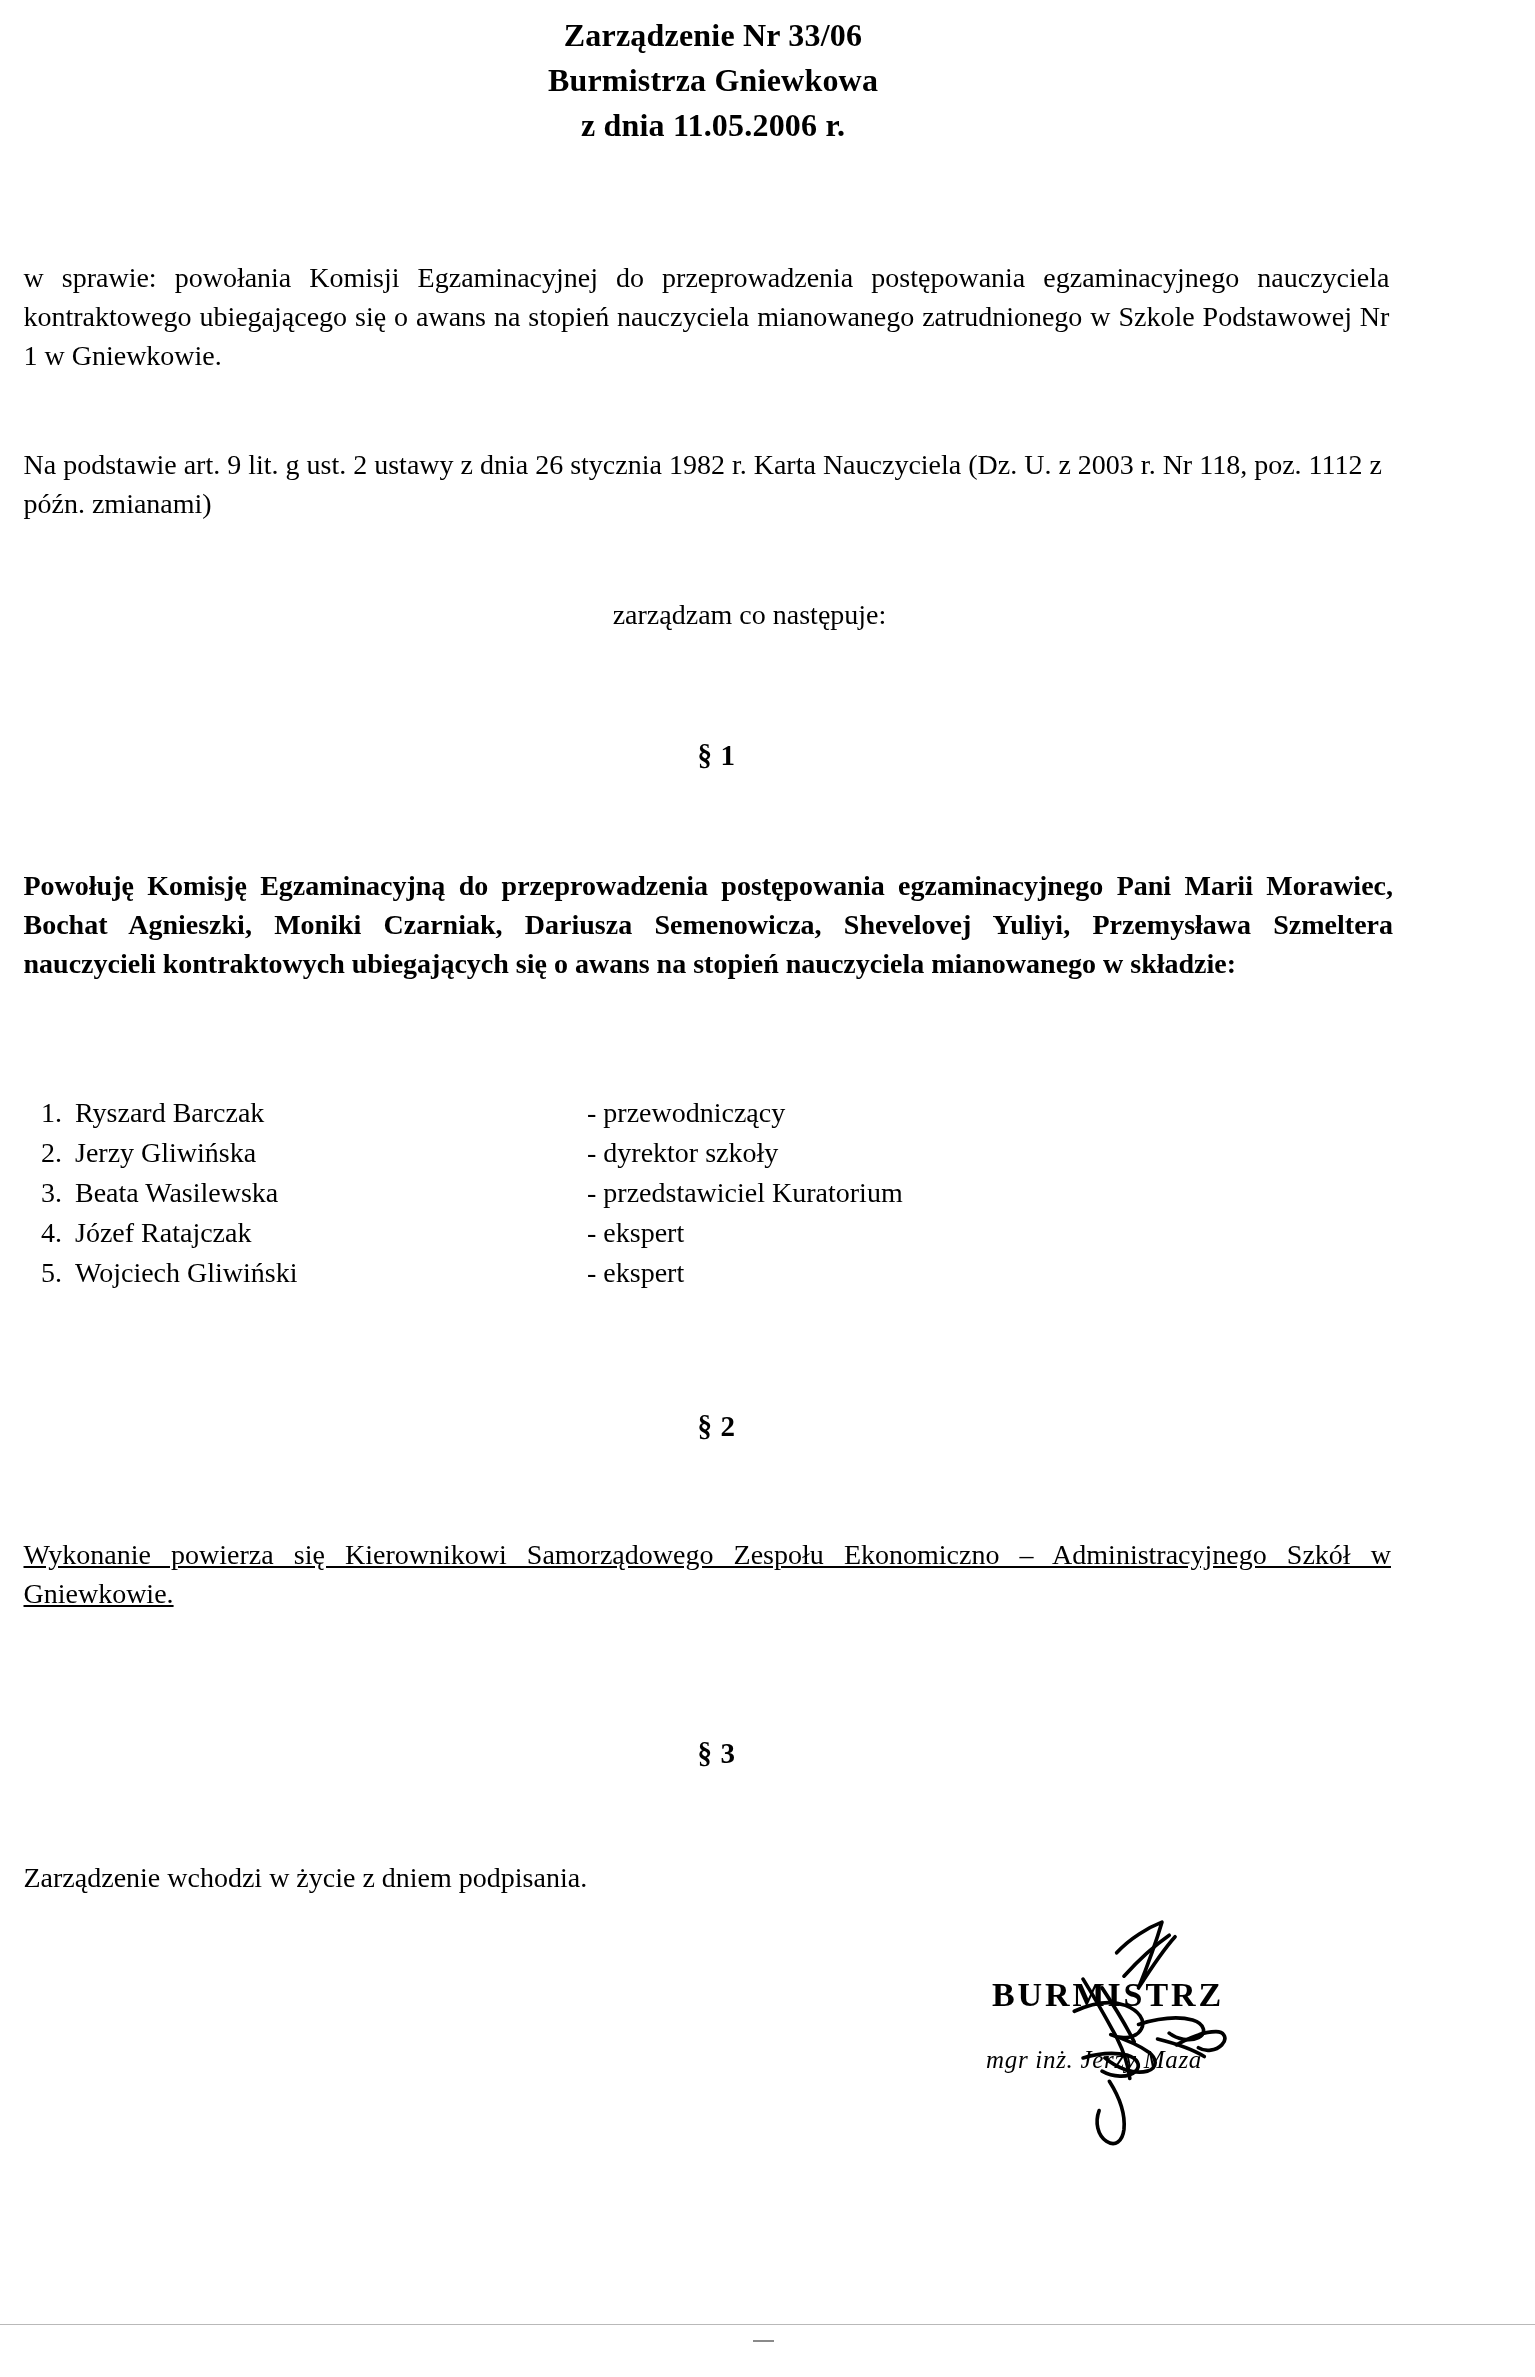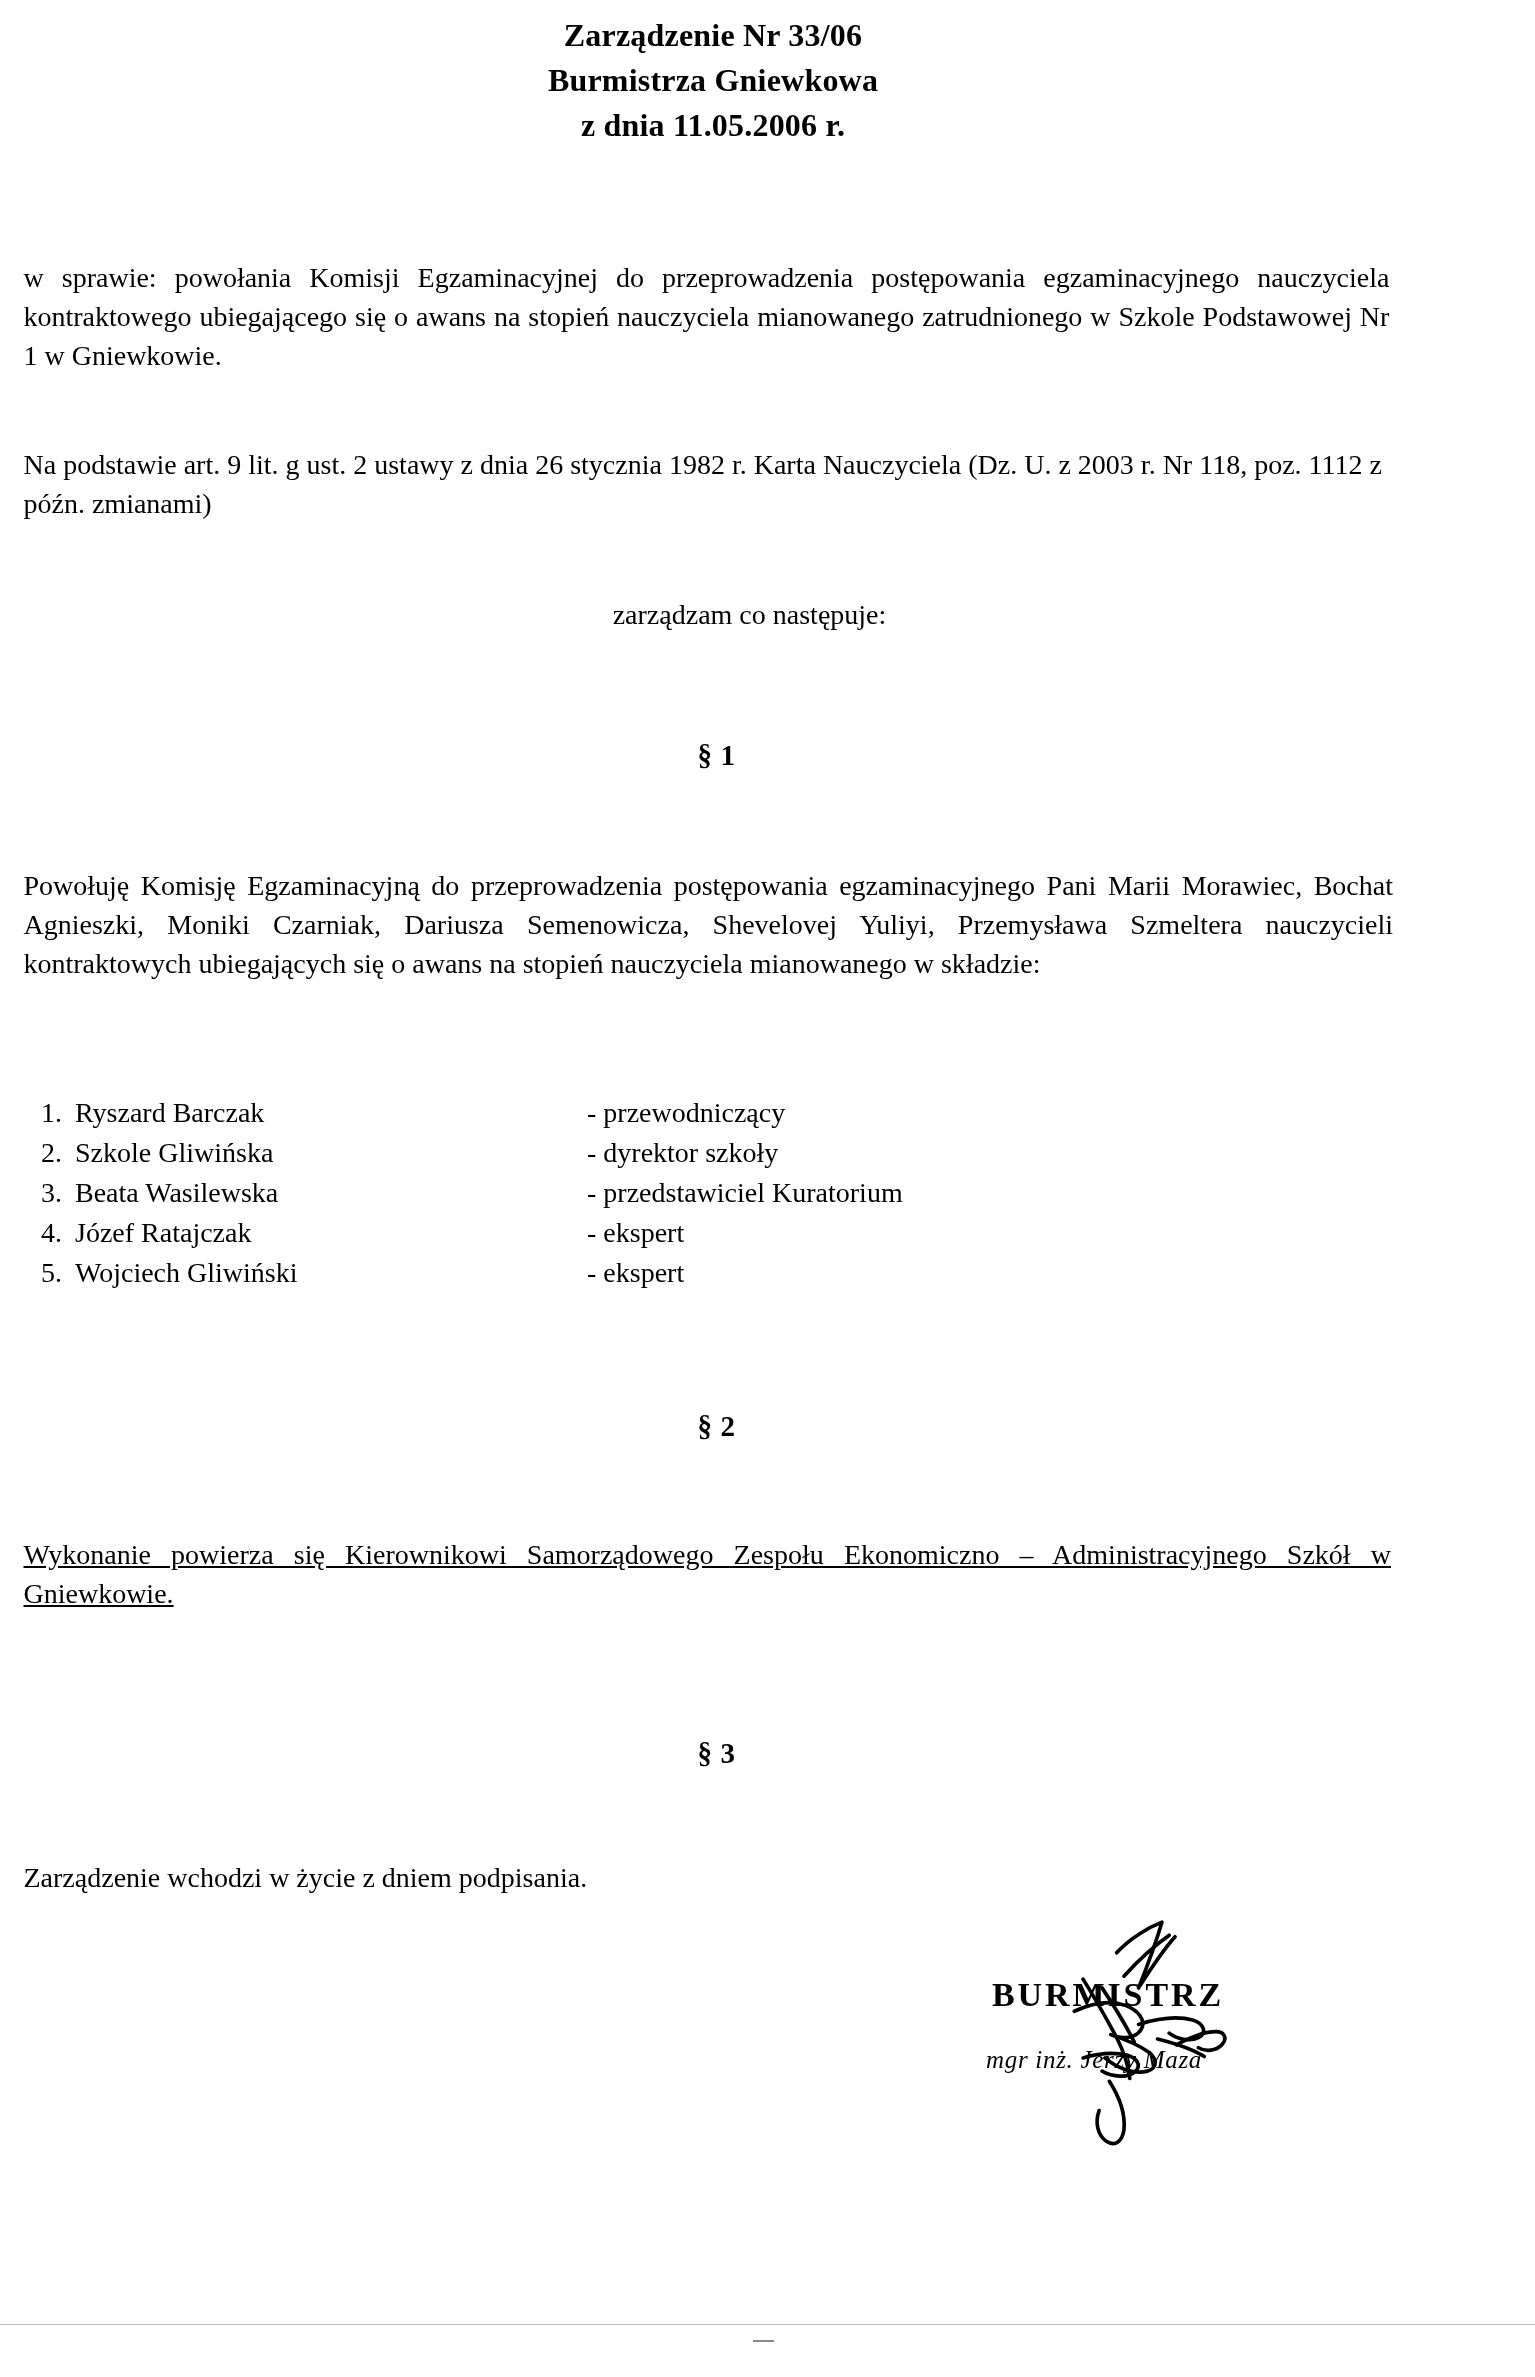--- a/index.html
+++ b/index.html
@@ -80,20 +80,21 @@
     letter-spacing: 0.7px;
   }
   .s1 { margin-top: 105px; padding-left: 7.3px; }
   .s2 { margin-top: 117px; padding-left: 7.3px; }
   .s3 { margin-top: 124px; padding-left: 7.3px; }
 
   .body1 {
     margin-top: 94px;
     margin-left: 1.5px;
     margin-right: 11px;
+    font-weight: bold;
   }
   .body2 {
     margin-top: 92px;
     margin-left: 1.5px;
     margin-right: 13px;
     text-decoration: underline;
   }
   .body3 {
     margin-top: 88px;
     margin-left: 1.5px;
@@ -195,21 +196,21 @@
     <div class="para body1">Powołuję Komisję Egzaminacyjną do przeprowadzenia postępowania egzaminacyjnego Pani Marii Morawiec, Bochat Agnieszki, Moniki Czarniak, Dariusza Semenowicza, Shevelovej Yuliyi, Przemysława Szmeltera nauczycieli kontraktowych ubiegających się o awans na stopień nauczyciela mianowanego w składzie:</div>
 
     <div class="members">
       <div class="member-row">
         <span class="member-num">1.</span>
         <span class="member-name">Ryszard Barczak</span>
         <span class="member-role">- przewodniczący</span>
       </div>
       <div class="member-row">
         <span class="member-num">2.</span>
-        <span class="member-name">Szkole Gliwińska</span>
+        <span class="member-name">Jerzy Gliwińska</span>
         <span class="member-role">- dyrektor szkoły</span>
       </div>
       <div class="member-row">
         <span class="member-num">3.</span>
         <span class="member-name">Beata Wasilewska</span>
         <span class="member-role">- przedstawiciel Kuratorium</span>
       </div>
       <div class="member-row">
         <span class="member-num">4.</span>
         <span class="member-name">Józef Ratajczak</span>

